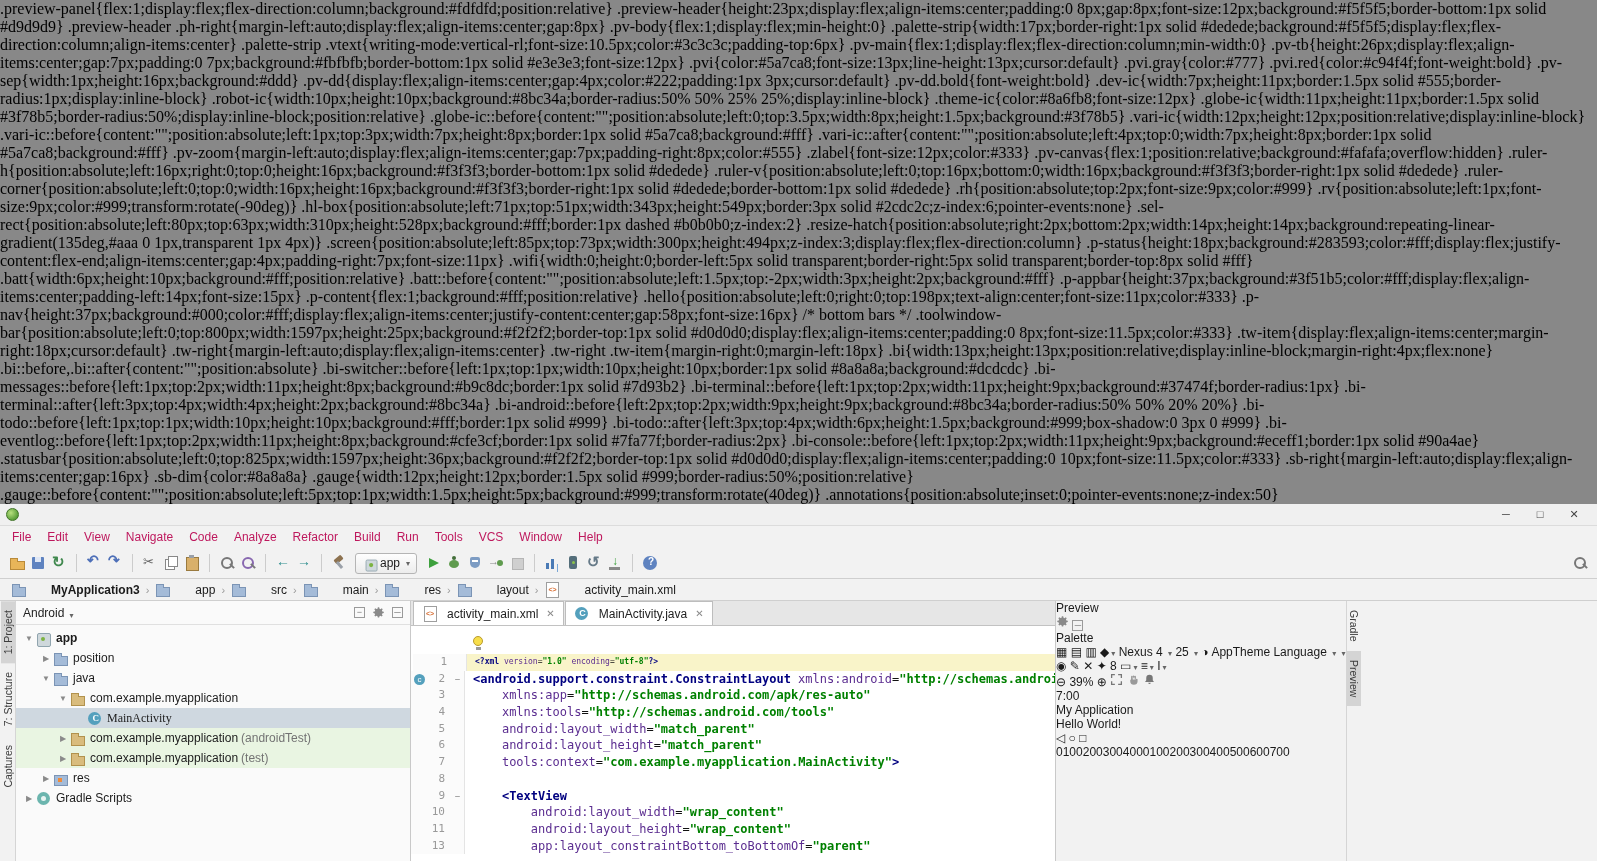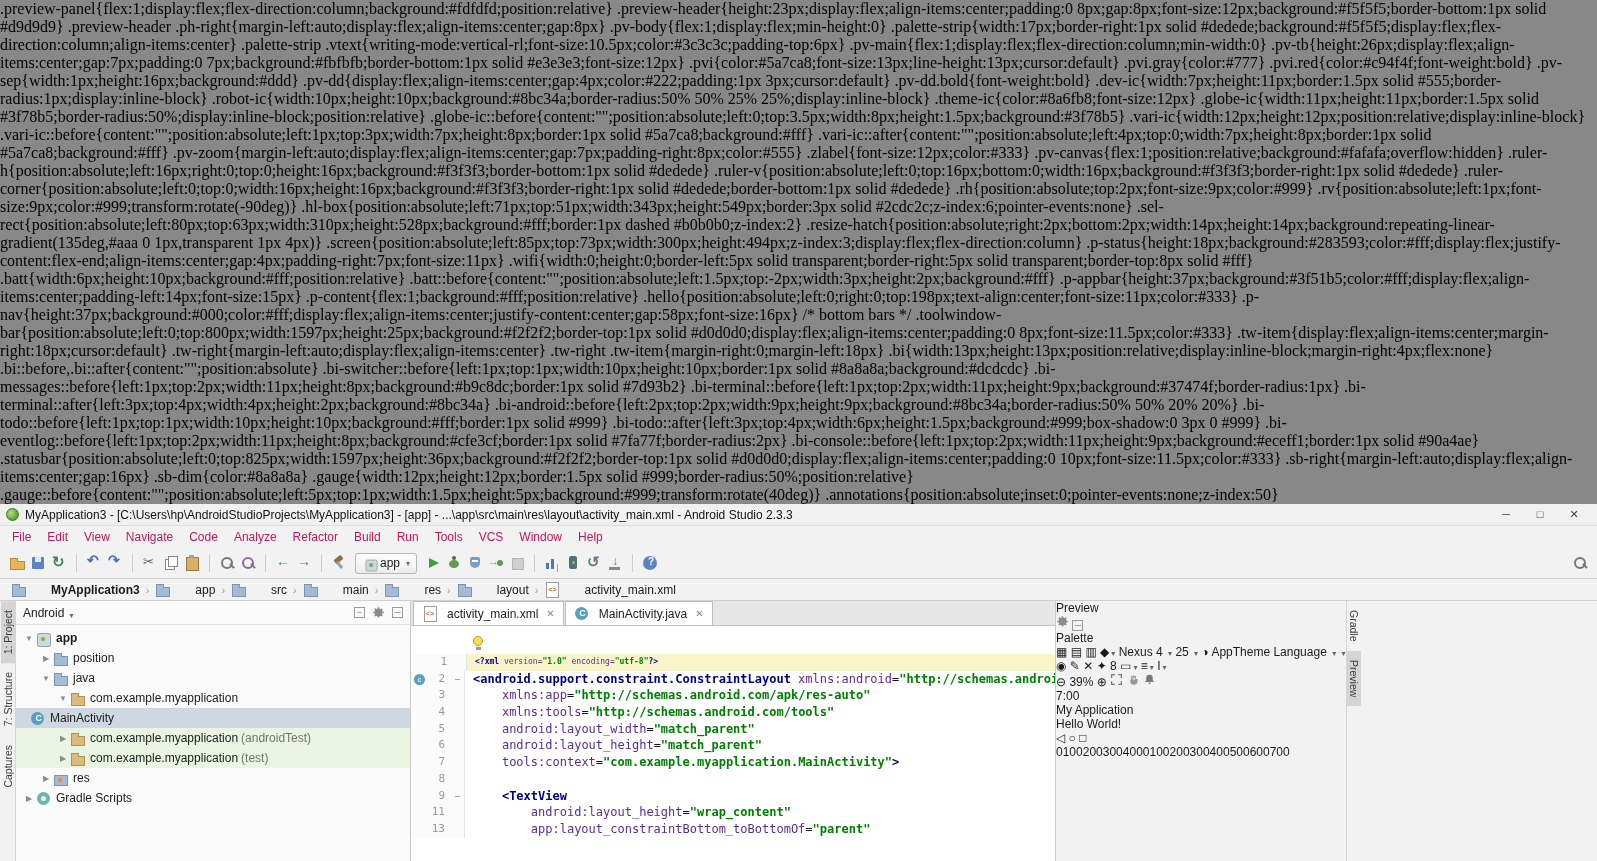--- a/index.html
+++ b/index.html
@@ -204,21 +204,20 @@
 
 
 
 
 
 
 <div id="app">
 
   <div class="titlebar">
     <span class="as-logo"></span>
-    <span class="title-text">MyApplication3 - [C:\Users\hp\AndroidStudioProjects\MyApplication3] - [app] - ...\app\src\main\res\layout\activity_main.xml - Android Studio 2.3.3</span>
     <div class="win-controls">
       <span class="wc">─</span>
       <span class="wc">□</span>
       <span class="wc">✕</span>
     </div>
   </div>
 
   <div class="menubar" id="menubar">
       <div class="menu-item">File</div>
       <div class="menu-item">Edit</div>
@@ -346,21 +345,21 @@
           <div class="row" style="padding-left: 23px;">
             <span class="arrow">▼</span>
             <span class="ti ti-folder"></span>
             <span class="lbl">java</span>
           </div>
           <div class="row" style="padding-left: 40px;">
             <span class="arrow">▼</span>
             <span class="ti ti-package"></span>
             <span class="lbl">com.example.myapplication</span>
           </div>
-          <div class="row selected" style="">
+          <div class="row selected" style="padding-left: 57px; font-family: Liberation Serif, serif;">
             <span class="arrow"></span>
             <span class="ti ti-class"></span>
             <span class="lbl">MainActivity</span>
           </div>
           <div class="row tint" style="padding-left: 40px;">
             <span class="arrow">▶</span>
             <span class="ti ti-package"></span>
             <span class="lbl">com.example.myapplication</span>
             <span class="sfx">(androidTest)</span>
           </div>
@@ -402,20 +401,21 @@
 
       <div class="line caret"><span class="ln">1</span><span class="fold"></span><span class="codeln"><span class="tk-t">&lt;?xml </span><span class="tk-a">version</span><span class="tk-g">=</span><span class="tk-v">"1.0"</span><span class="tk-g"> </span><span class="tk-a">encoding</span><span class="tk-g">=</span><span class="tk-v">"utf-8"</span><span class="tk-t">?&gt;</span></span></div>
           <div class="line"><span class="ln">2</span><span class="fold">−</span><span class="gmark">c</span><span class="codeln"><span class="tk-t">&lt;android.support.constraint.ConstraintLayout </span><span class="tk-a">xmlns:android</span><span class="tk-g">=</span><span class="tk-v">"http://schemas.android.com/apk/res/android"</span></span></div>
           <div class="line"><span class="ln">3</span><span class="fold"></span><span class="codeln"><span class="tk-g">    </span><span class="tk-a">xmlns:app</span><span class="tk-g">=</span><span class="tk-v">"http://schemas.android.com/apk/res-auto"</span></span></div>
           <div class="line"><span class="ln">4</span><span class="fold"></span><span class="codeln"><span class="tk-g">    </span><span class="tk-a">xmlns:tools</span><span class="tk-g">=</span><span class="tk-v">"http://schemas.android.com/tools"</span></span></div>
           <div class="line"><span class="ln">5</span><span class="fold"></span><span class="codeln"><span class="tk-g">    </span><span class="tk-a">android:layout_width</span><span class="tk-g">=</span><span class="tk-v">"match_parent"</span></span></div>
           <div class="line"><span class="ln">6</span><span class="fold"></span><span class="codeln"><span class="tk-g">    </span><span class="tk-a">android:layout_height</span><span class="tk-g">=</span><span class="tk-v">"match_parent"</span></span></div>
           <div class="line"><span class="ln">7</span><span class="fold"></span><span class="codeln"><span class="tk-g">    </span><span class="tk-a">tools:context</span><span class="tk-g">=</span><span class="tk-v">"com.example.myapplication.MainActivity"</span><span class="tk-t">&gt;</span></span></div>
           <div class="line"><span class="ln">8</span><span class="fold"></span><span class="codeln"></span></div>
           <div class="line"><span class="ln">9</span><span class="fold">−</span><span class="codeln"><span class="tk-g">    </span><span class="tk-t">&lt;TextView</span></span></div>
+          <div class="line"><span class="ln">10</span><span class="fold"></span><span class="codeln"><span class="tk-g">        </span><span class="tk-a">android:layout_width</span><span class="tk-g">=</span><span class="tk-v">"wrap_content"</span></span></div>
           <div class="line"><span class="ln">11</span><span class="fold"></span><span class="codeln"><span class="tk-g">        </span><span class="tk-a">android:layout_height</span><span class="tk-g">=</span><span class="tk-v">"wrap_content"</span></span></div>
           <div class="line"><span class="ln">13</span><span class="fold"></span><span class="codeln"><span class="tk-g">        </span><span class="tk-a">app:layout_constraintBottom_toBottomOf</span><span class="tk-g">=</span><span class="tk-v">"parent"</span></span></div>
         </div>
 
     </div>
 
     <div class="preview-panel">
       <div class="preview-header">
         <span>Preview</span>
         <div class="ph-right">

